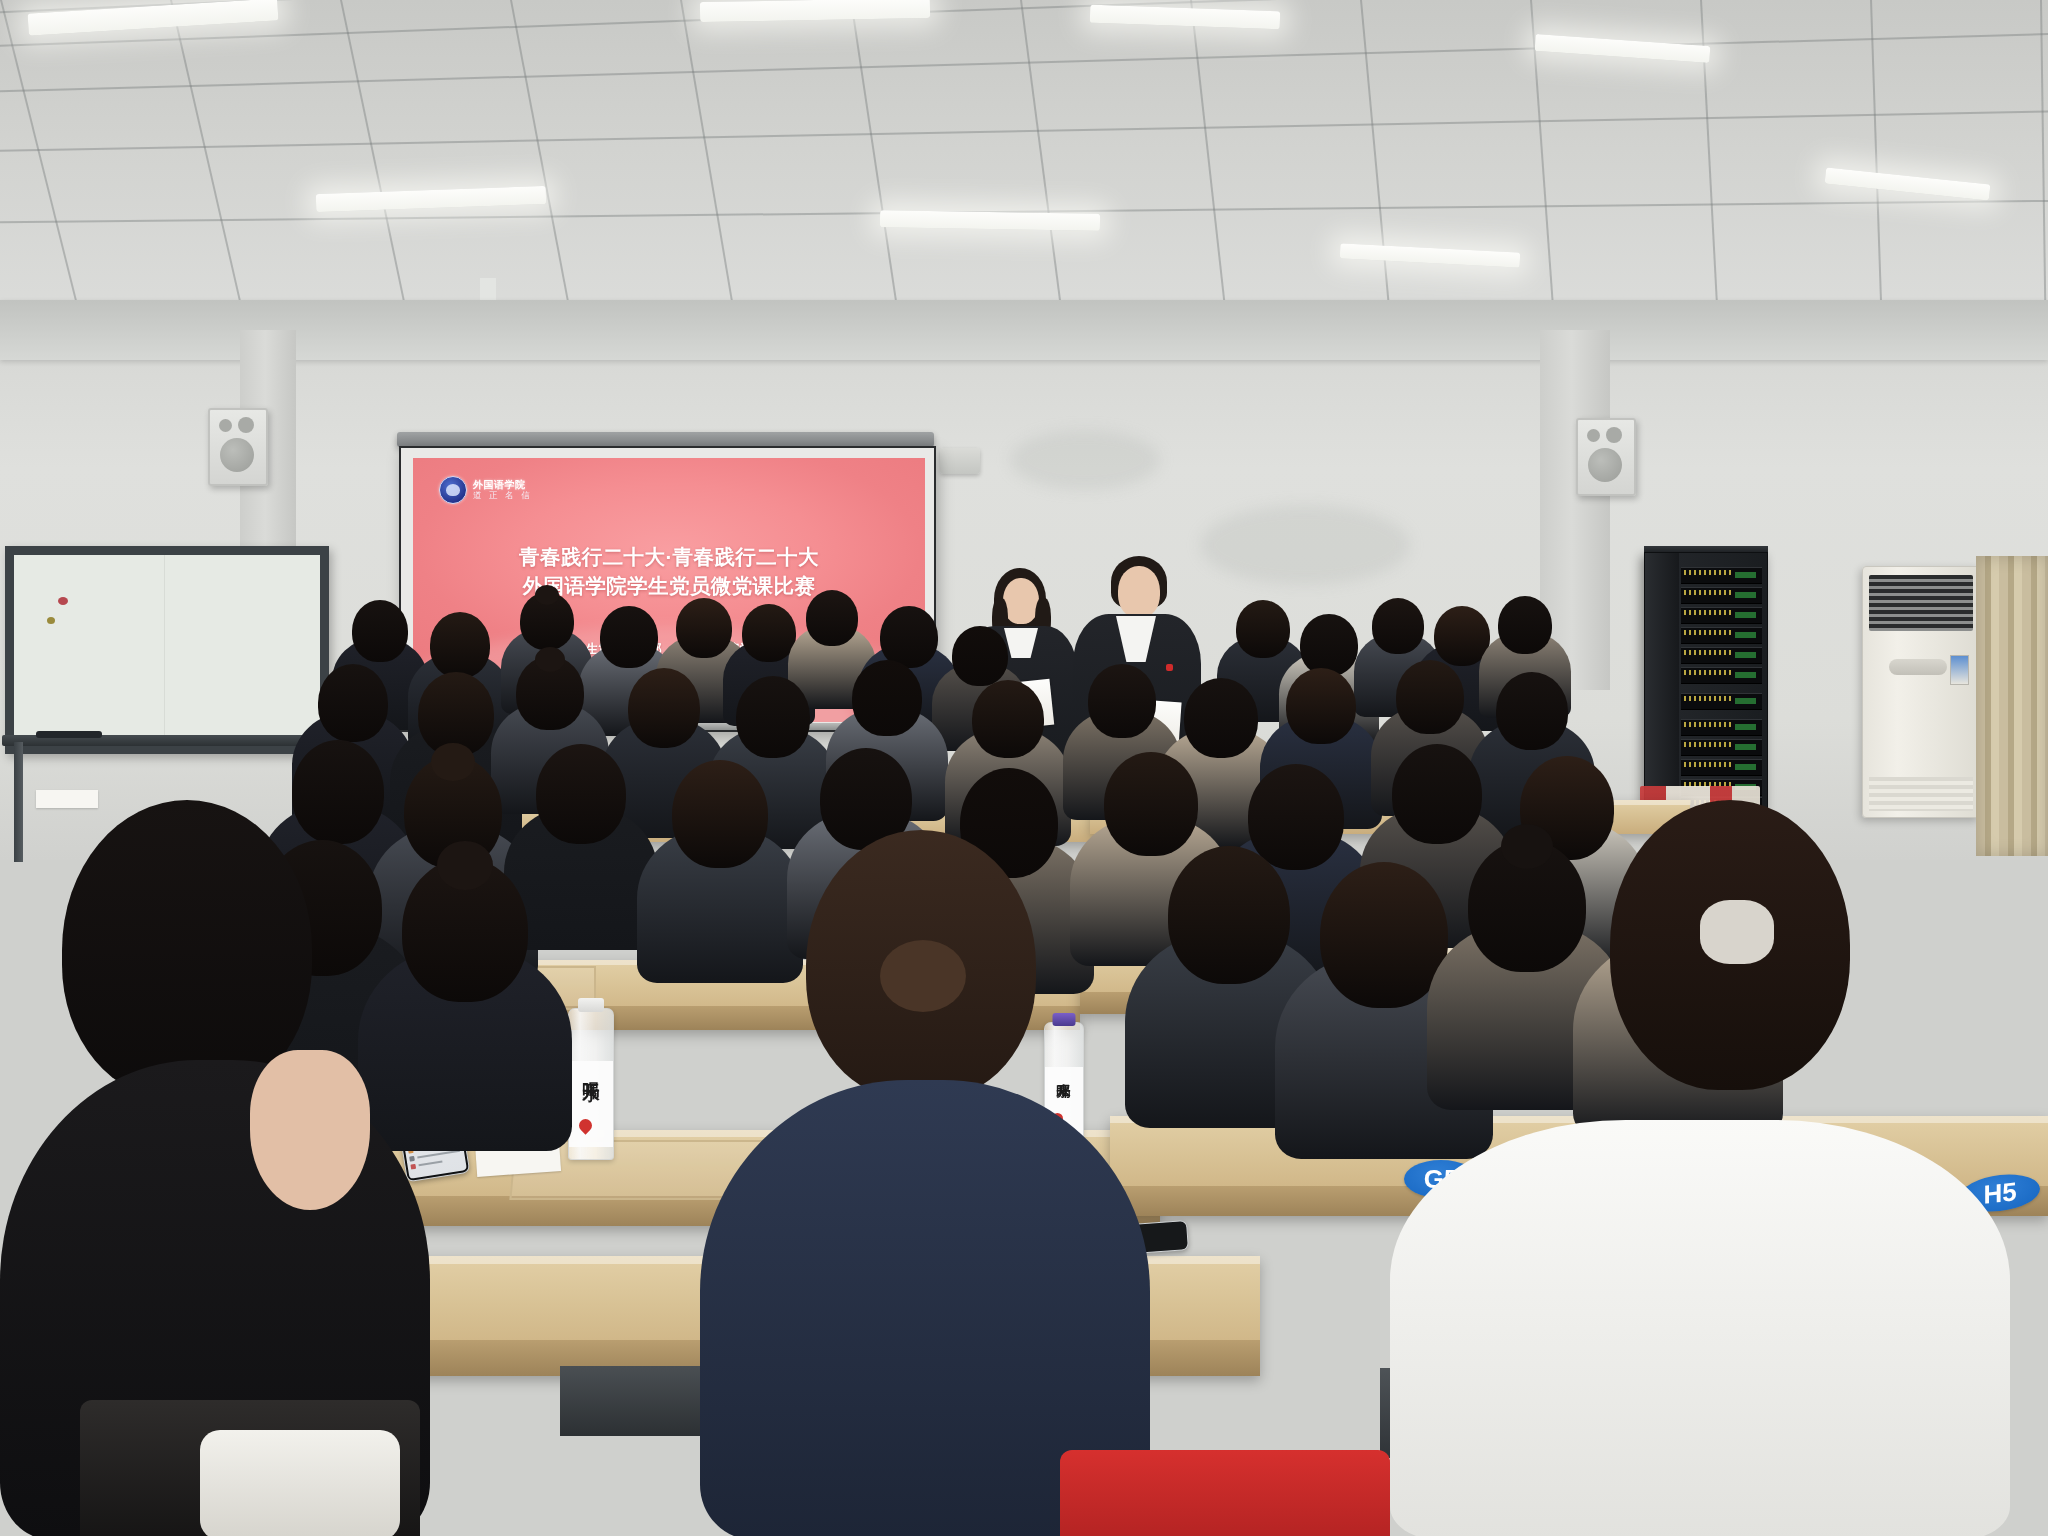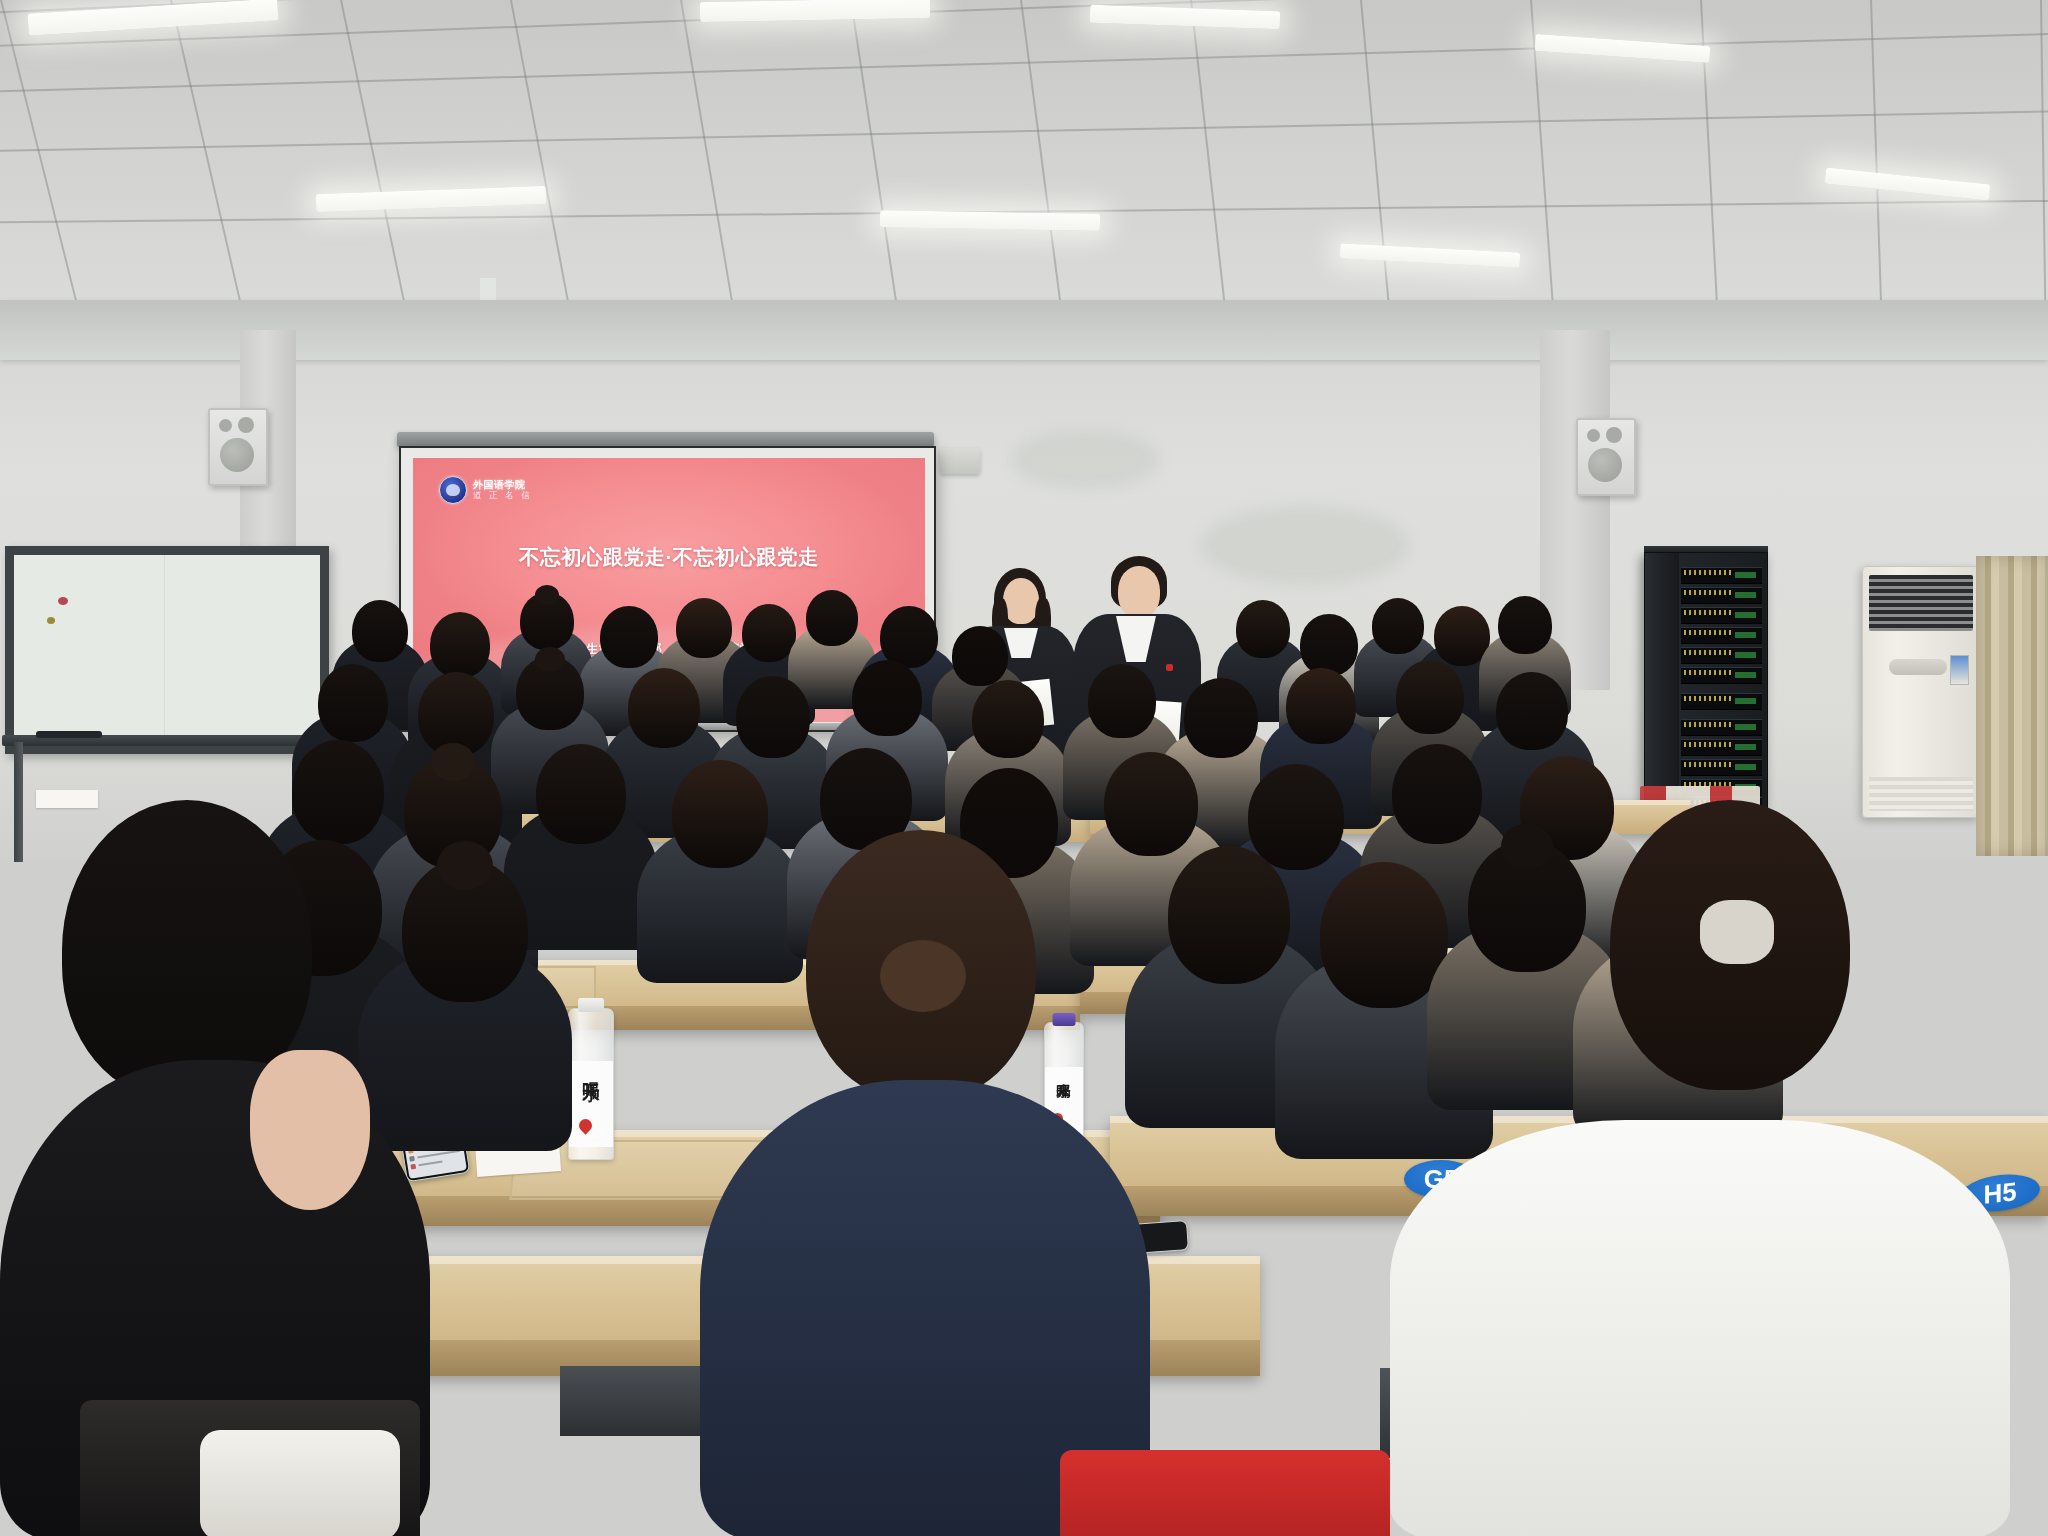--- a/index.html
+++ b/index.html
@@ -244,21 +244,22 @@
 
       <div class="slide-logo">
         <div class="emb"></div>
         <div class="lg-txt">
           <div class="lg1">外国语学院</div>
           <div class="lg2">道 正 名 信</div>
         </div>
       </div>
 
       <div class="slide-title">
-        <div>不忘初心跟党走·不忘初心跟党走</div>
+        <div>青春践行二十大·青春践行二十大</div>
+        <div>外国语学院学生党员微党课比赛</div>
       </div>
 
       <div class="slide-sub">
         <div class="orgs">
           <span>外国语学院学生第一党支部</span>
           <span>外国语学院学生第二党支部</span>
         </div>
         <div>2023年11月4日</div>
       </div>
     </div>

